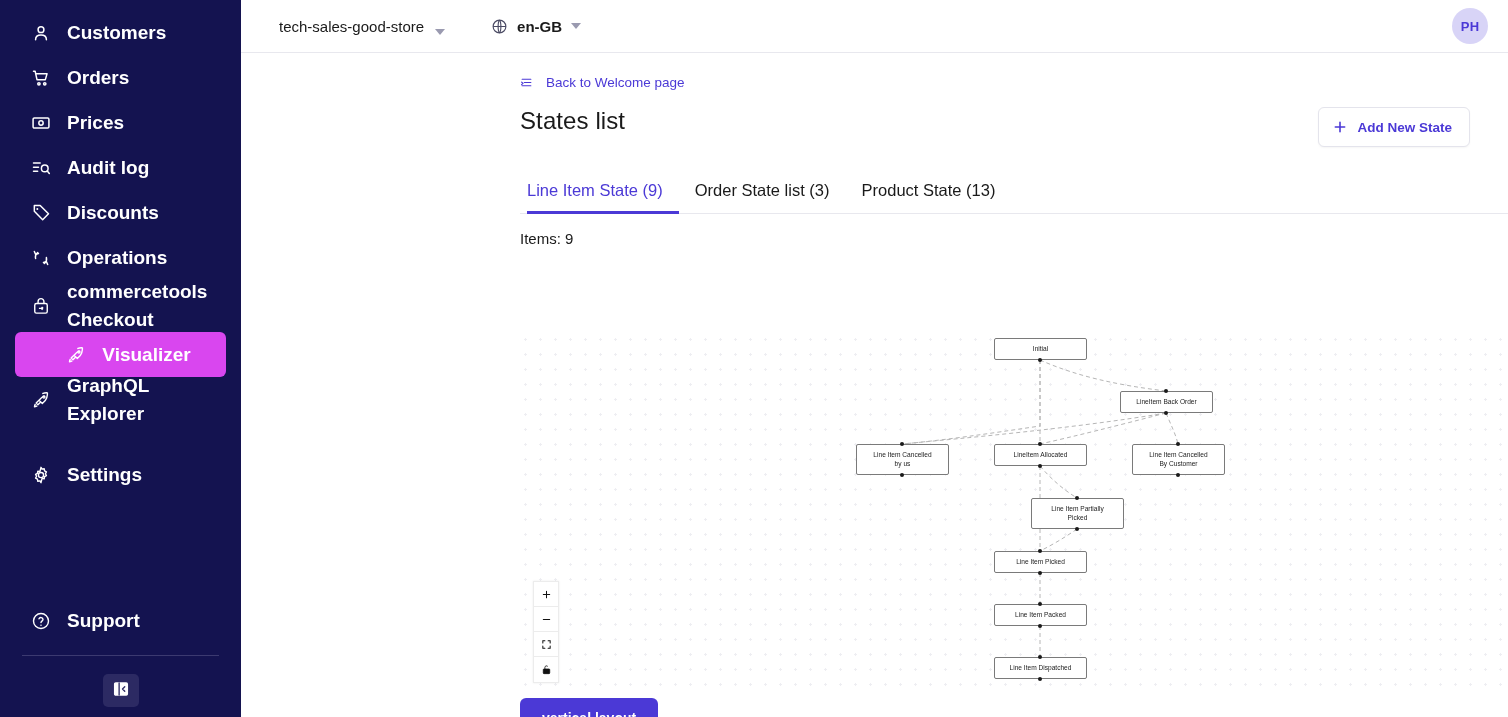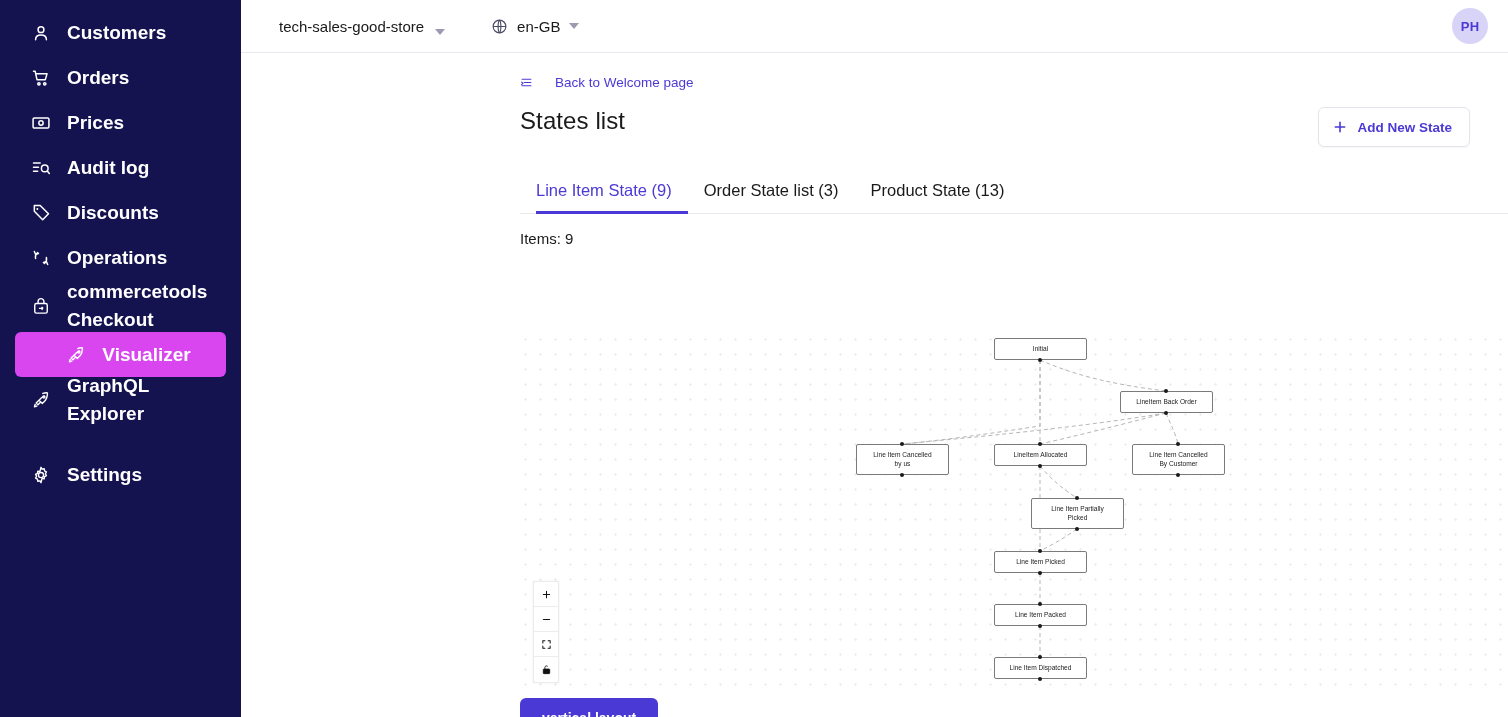--- a/index.html
+++ b/index.html
@@ -64,34 +64,34 @@
     border-bottom: 1px solid #e8e8ee;
     display: flex; align-items: center;
     padding: 0 20px 0 38px;
     background: #fff;
   }
   .proj-select { display: flex; align-items: flex-end; gap: 11px; cursor: pointer; }
   .proj-name { font-size: 15px; color: #1a1a1a; font-weight: 500; }
   .caret { width: 0; height: 0; border-left: 5px solid transparent; border-right: 5px solid transparent; border-top: 6px solid #9a9ab0; }
   .lang-select { display: flex; align-items: center; gap: 9px; margin-left: 46px; cursor: pointer; }
   .globe { width: 17px; height: 17px; }
-  .lang-name { font-size: 15px; color: #1a1a1a; font-weight: 400; }
+  .lang-name { font-size: 15px; color: #1a1a1a; font-weight: 700; }
   .avatar {
     margin-left: auto;
     width: 36px; height: 36px; border-radius: 50%;
     background: #d8d4f7; color: #4b39d6;
     display: flex; align-items: center; justify-content: center;
     font-size: 13px; font-weight: bold; letter-spacing: .3px;
     cursor: pointer;
   }
 
   .content { flex: 1; padding: 0; position: relative; }
 
   .back-link {
-    display: inline-flex; align-items: center; gap: 22px;
+    display: inline-flex; align-items: center; gap: 13px;
     margin: 22px 0 0 279px;
     color: #4b39d6; font-size: 13.5px; cursor: pointer;
   }
   .back-icon { width: 13px; height: 13px; display: block; }
 
   .page-head {
     display: flex; align-items: flex-start;
     margin: 14px 38px 0 279px;
   }
   .page-title { font-size: 24px; color: #1a1a1a; font-weight: 400; letter-spacing: .1px; }
@@ -115,21 +115,21 @@
     padding-right: 0;
   }
   .tab {
     font-size: 16.5px; color: #1a1a1a;
     padding: 0 16px 11px 16px;
     cursor: pointer;
     white-space: nowrap;
     border-bottom: 3px solid transparent;
     margin-bottom: -1px;
   }
-  .tab:first-child { padding-left: 0; margin-left: 16px; }
+  .tab:first-child { padding-left: 0; margin-left: 7px; }
   .tab.active { color: #4b39d6; border-bottom-color: #4b39d6; }
 
   .items-count { margin: 16px 0 0 279px; font-size: 15px; color: #1a1a1a; }
 
   
   .flow-wrap {
     position: absolute;
     left: 275px; top: 277px;
     width: 1233px; height: 365px;
     background: #fff;
@@ -297,20 +297,44 @@
         <span class="nav-icon">
           <svg viewBox="0 0 24 24" fill="none" stroke="#fff" stroke-width="1.7" stroke-linejoin="round">
               <circle cx="12" cy="12" r="3.1"></circle>
               <path d="M12 2.8l1.3 2.2 2.5-.5.5 2.5 2.2 1.3-1.2 2.2 1.2 2.2-2.2 1.3-.5 2.5-2.5-.5L12 21.2l-1.3-2.2-2.5.5-.5-2.5-2.2-1.3 1.2-2.2-1.2-2.2 2.2-1.3.5-2.5 2.5.5z"></path>
             </svg>
         </span>
         <span class="nav-label">Settings</span>
       </div>
     </nav>
 
+    <div class="sidebar-bottom">
+      <div class="nav-item">
+        <span class="nav-icon">
+          <svg viewBox="0 0 24 24" fill="none" stroke="#fff" stroke-width="1.7" stroke-linecap="round">
+              <circle cx="12" cy="12" r="9"></circle>
+              <path d="M9.6 9.4a2.5 2.5 0 0 1 4.8.9c0 1.7-2.4 2-2.4 3.4"></path>
+              <circle cx="12" cy="17" r=".9" fill="#fff" stroke="none"></circle>
+            </svg>
+        </span>
+        <span class="nav-label">Support</span>
+      </div>
+      <div class="divider"></div>
+      <div class="collapse-wrap">
+        <div class="collapse-btn">
+          <span>
+            <svg width="18" height="18" viewBox="0 0 24 24" fill="none" stroke="#ffffff" stroke-width="1.8" stroke-linecap="round" stroke-linejoin="round">
+              <rect x="3.5" y="4" width="17" height="16" rx="1.5" fill="#ffffff" stroke="#ffffff"></rect>
+              <path d="M9.5 4v16" stroke="#2c2a63"></path>
+              <path d="M17 9l-3 3 3 3" stroke="#2c2a63"></path>
+            </svg>
+          </span>
+        </div>
+      </div>
+    </div>
   </aside>
 
   <div class="main">
 
     <header class="topbar">
       <div class="proj-select">
         <span class="proj-name">tech-sales-good-store</span>
         <span class="caret"></span>
       </div>
       <div class="lang-select">

